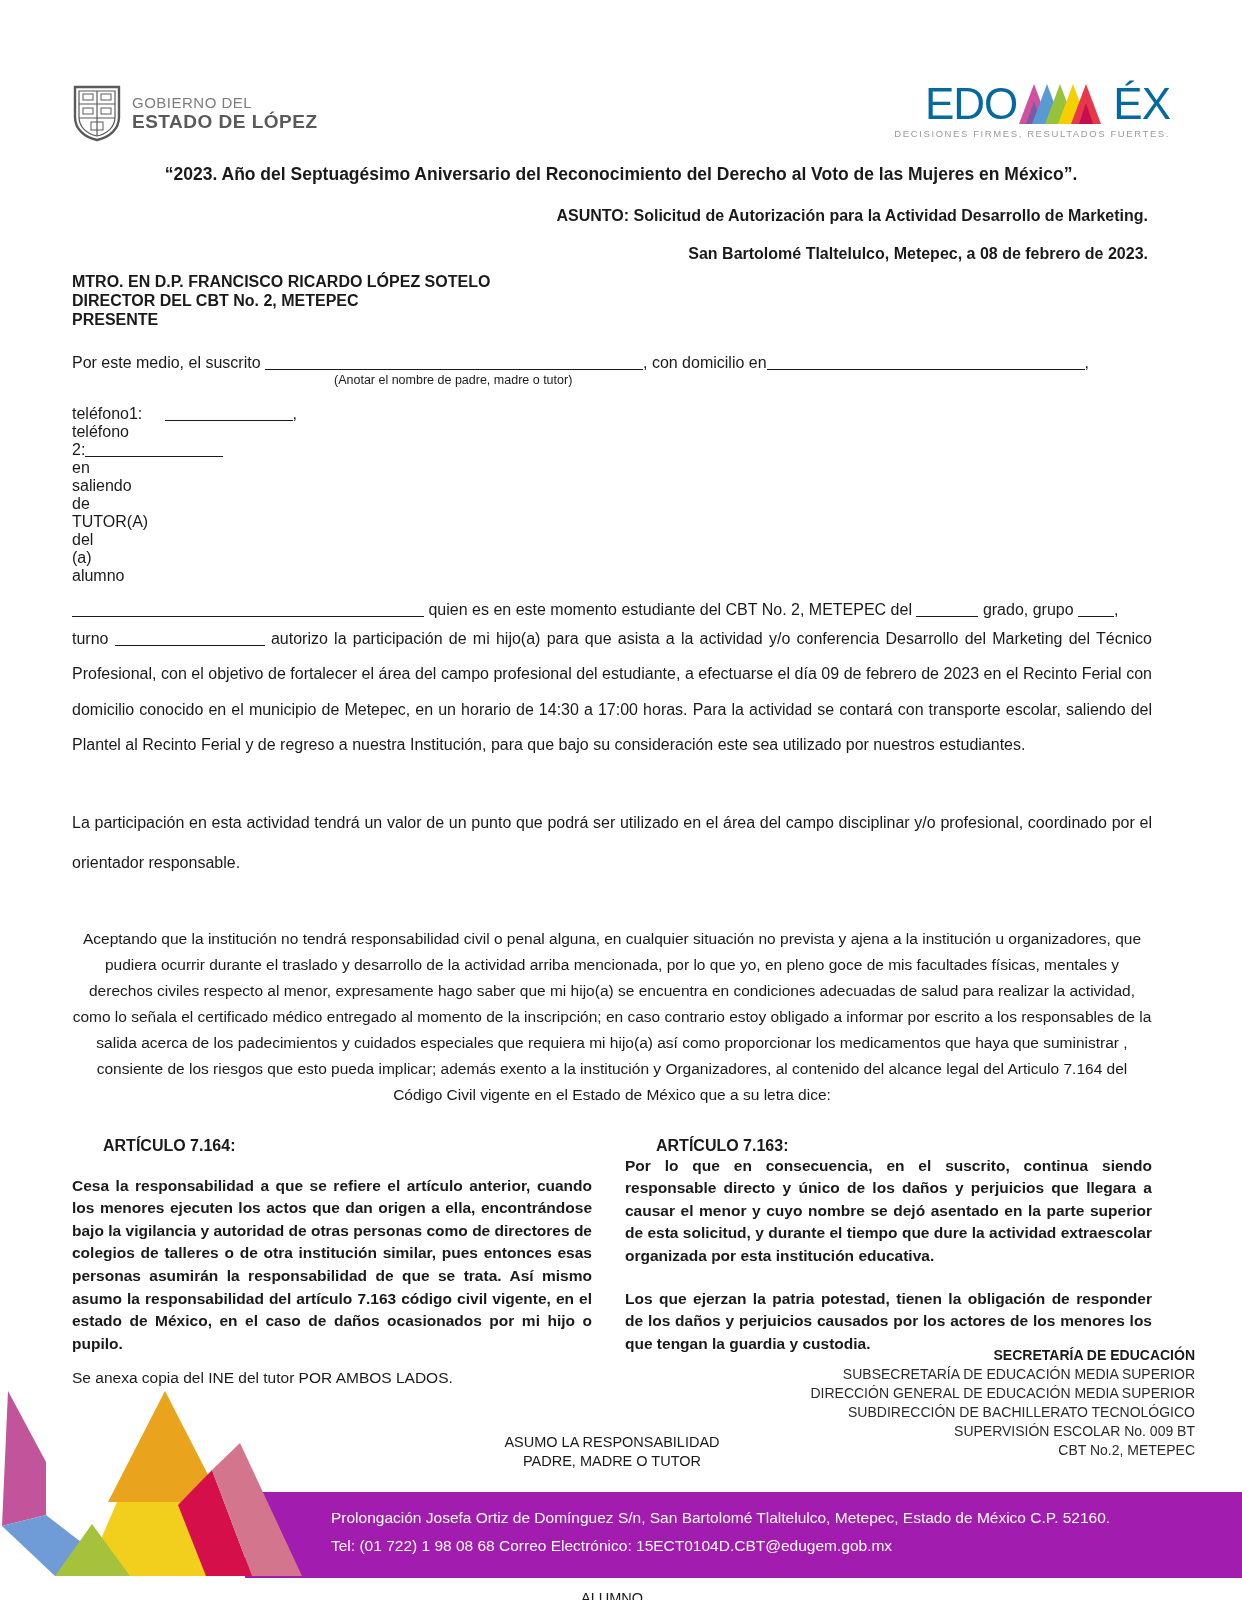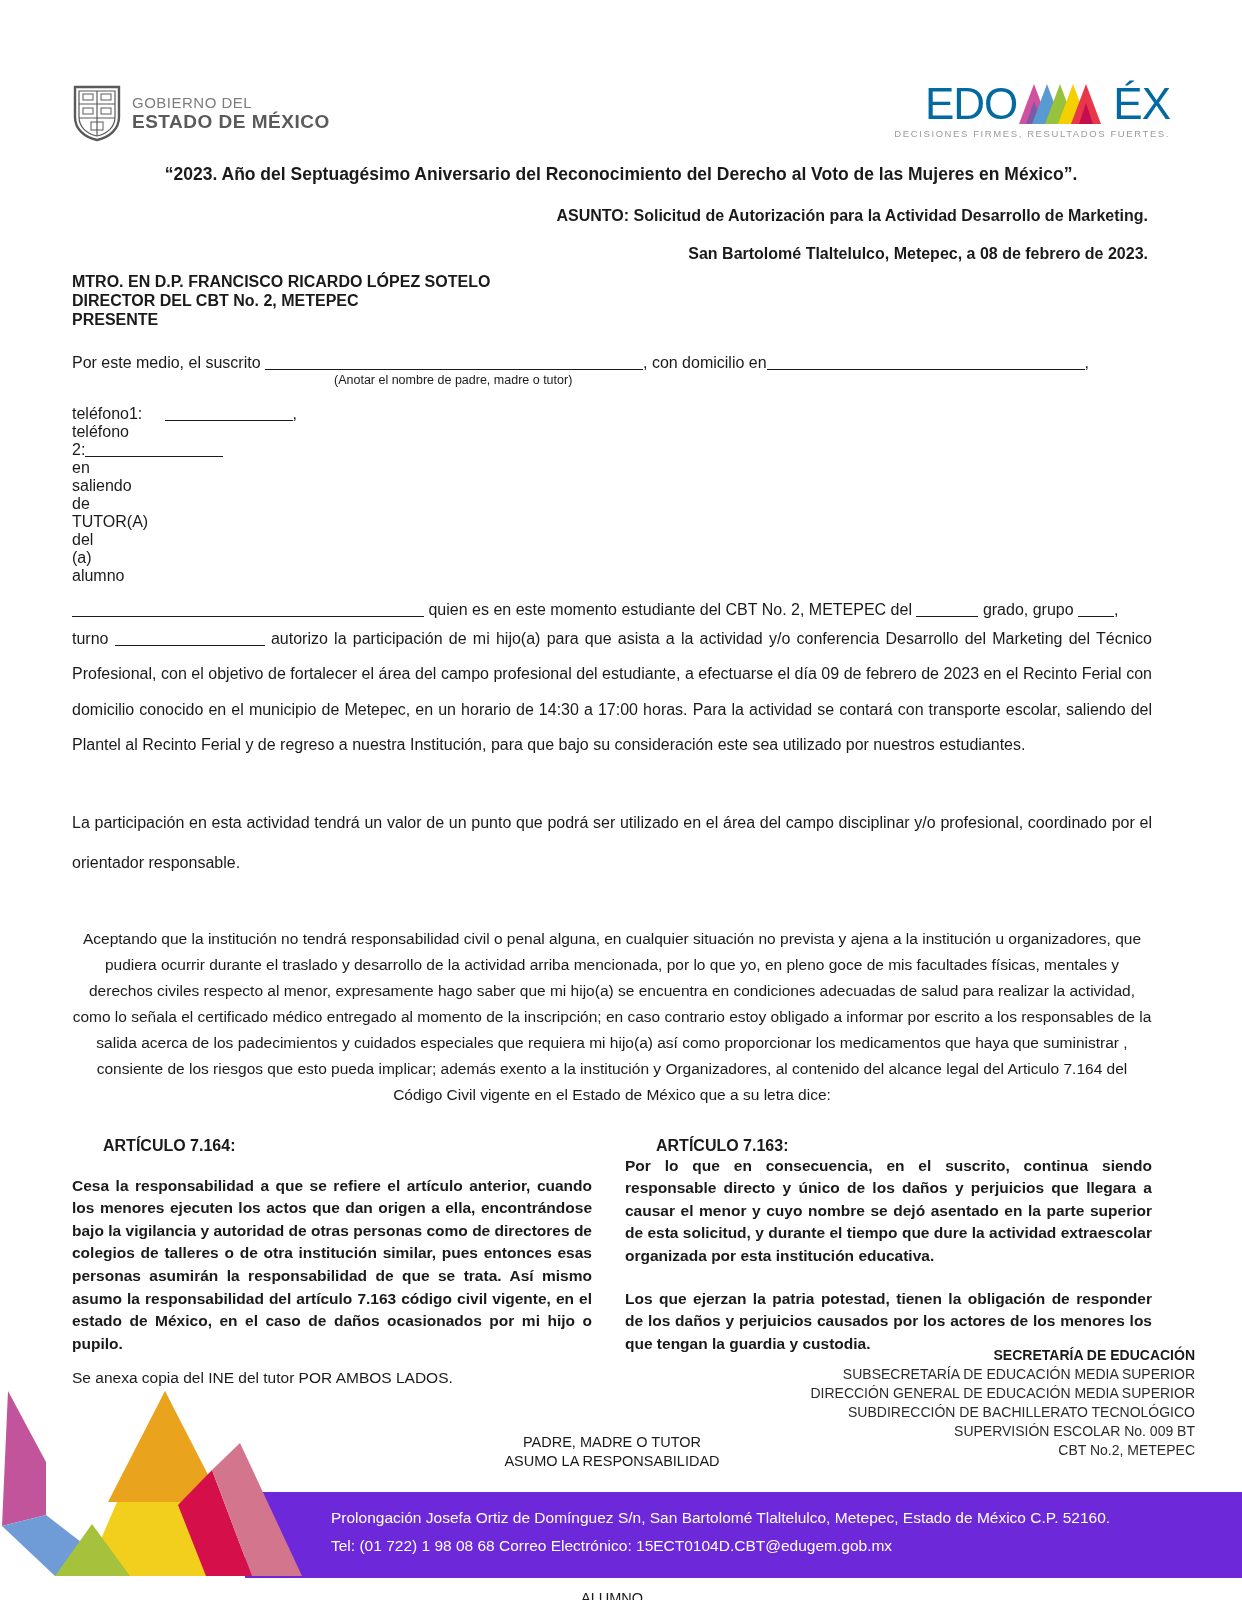--- a/index.html
+++ b/index.html
@@ -55,21 +55,21 @@
   .sig-row-c { text-align:center; font-size:14.5px; }
   .sig-row-firma { margin-top:24px; }
   .sig-row-nombre { margin-top:20px; }
   .sig-alumno-title { text-align:center; font-size:14.5px; margin-top:42px; }
   .sig-alumno-row { margin:18px 0 0 260px; font-size:14.5px; white-space:nowrap; }
 
   
   .bottom { position:absolute; left:0; right:0; bottom:0; height:256px; }
   .office { position:absolute; top:2px; right:47px; text-align:right; font-size:14px; line-height:1.36; color:#2b2b2b; }
   .office .b { font-weight:bold; color:#1a1a1a; }
-  .graybar { position:absolute; left:245px; right:0; top:148px; height:86px; background:#6d28d9; color:#ffffff; font-size:15.5px; line-height:1.8; padding:12px 10px 0 86px; z-index:1; }
+  .graybar { position:absolute; left:245px; right:0; top:148px; height:86px; background:#a21caf; color:#ffffff; font-size:15.5px; line-height:1.8; padding:12px 10px 0 86px; z-index:1; }
   .deco { position:absolute; left:0; top:2px; width:332px; height:240px; z-index:2; }
 </style>
 </head>
 <body>
 
 <div class="page">
 
   <div class="header">
     <div class="gov-logo">
       <svg class="shield" width="50" height="58" viewBox="0 0 50 58">
@@ -79,21 +79,21 @@
         <line x1="25" y1="7" x2="25" y2="52" stroke="#5a5a5a" stroke-width="1.2"></line>
         <line x1="7" y1="34" x2="43" y2="34" stroke="#5a5a5a" stroke-width="1.2"></line>
         <rect x="11" y="10" width="10" height="6" fill="none" stroke="#5a5a5a" stroke-width="1"></rect>
         <rect x="29" y="10" width="10" height="6" fill="none" stroke="#5a5a5a" stroke-width="1"></rect>
         <rect x="11" y="24" width="10" height="6" fill="none" stroke="#5a5a5a" stroke-width="1"></rect>
         <rect x="29" y="24" width="10" height="6" fill="none" stroke="#5a5a5a" stroke-width="1"></rect>
         <rect x="19" y="38" width="12" height="8" fill="none" stroke="#5a5a5a" stroke-width="1"></rect>
       </svg>
       <div class="gov-logo-text">
         <div class="l1">GOBIERNO DEL</div>
-        <div class="l2">ESTADO DE MÉXICO</div>
+        <div class="l2">ESTADO DE LÓPEZ</div>
       </div>
     </div>
 
     <div class="edomex">
       <div class="edomex-word">
         <span class="txt">EDO</span>
         <svg class="edomex-mm" viewBox="0 0 92 42" preserveAspectRatio="none">
           <polygon points="0,42 15,0 30,42" fill="#d0519e"></polygon>
           <polygon points="7,42 15,18 23,42" fill="#7b5aa6"></polygon>
           <polygon points="13,42 28,0 43,42" fill="#5a9ad3"></polygon>
@@ -166,22 +166,22 @@
         <div class="art-note">Se anexa copia del INE del tutor POR AMBOS LADOS.</div>
       </div>
       <div class="art-col right">
         <div class="art-heading">ARTÍCULO 7.163:</div>
         <div class="art-text t2">Por lo que en consecuencia, en el suscrito, continua siendo responsable directo y único de los daños y perjuicios que llegara a causar el menor y cuyo nombre se dejó asentado en la parte superior de esta solicitud, y durante el tiempo que dure la actividad extraescolar organizada por esta institución educativa.</div>
         <div class="art-text">Los que ejerzan la patria potestad, tienen la obligación de responder de los daños y perjuicios causados por los actores de los menores los que tengan la guardia y custodia.</div>
       </div>
     </div>
 
     <div class="sig-tutor">
+      <div>ASUMO LA RESPONSABILIDAD</div>
       <div>PADRE, MADRE O TUTOR</div>
-      <div>ASUMO LA RESPONSABILIDAD</div>
     </div>
     <div class="sig-row-c sig-row-firma">
       <span>Firma:</span>
       <span class="blank" style="width:340px"></span>
     </div>
     <div class="sig-row-c sig-row-nombre">
       <span>Nombre:</span>
       <span class="blank" style="width:345px"></span>
     </div>
 

